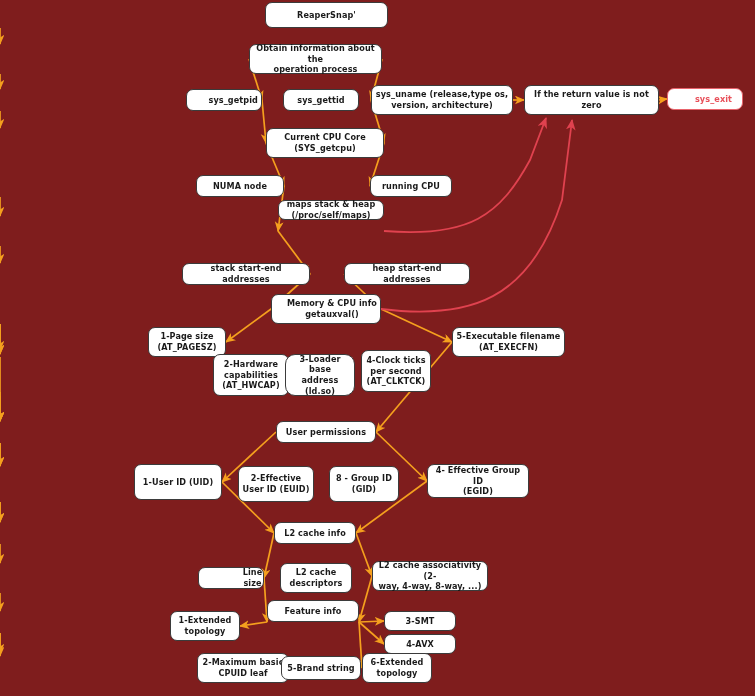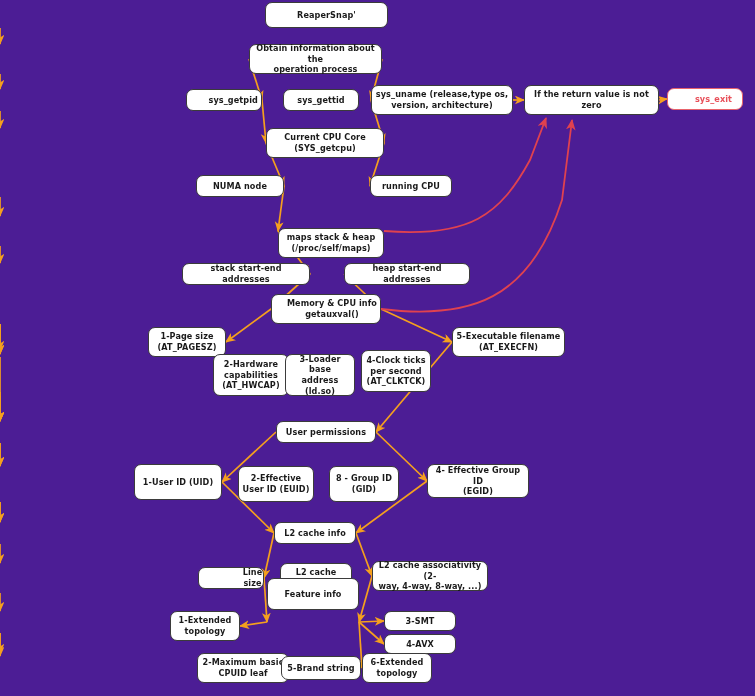--- a/index.html
+++ b/index.html
@@ -1,17 +1,17 @@
 <!DOCTYPE html>
 <html><head>
 <meta charset="utf-8">
 <style>
   html,body{margin:0;padding:0;background:#ffffff;}
   body{font-family:"DejaVu Sans",sans-serif;}
-  #canvas{position:relative;width:755px;height:696px;background:#4c1d95;overflow:hidden;}
+  #canvas{position:relative;width:755px;height:696px;background:#7f1d1d;overflow:hidden;}
   #edges{position:absolute;left:0;top:0;width:755px;height:696px;}
   .node{
     position:absolute;
     box-sizing:border-box;
     border:1.6px solid #3b3b3b;
     border-radius:7px;
     background:#ffffff;
     color:#1a1a1a;
     display:flex;
     align-items:center;
@@ -122,21 +122,21 @@
       <div class="node" style="left: 266px; top: 128px; width: 118px; height: 30px;">
         <span class="lbl">Current CPU Core
 (SYS_getcpu)</span>
       </div>
       <div class="node" style="left: 196px; top: 175px; width: 88px; height: 22px; text-align: right;">
         <span class="lbl">NUMA node</span>
       </div>
       <div class="node" style="left: 370px; top: 175px; width: 82px; height: 22px;">
         <span class="lbl">running CPU</span>
       </div>
-      <div class="node" style="left: 278px; top: 228px; width: 106px; height: 30px; text-align: center;">
+      <div class="node" style="left: 278px; top: 200px; width: 106px; height: 20px; text-align: center;">
         <span class="lbl">maps stack &amp; heap
 (/proc/self/maps)</span>
       </div>
       <div class="node" style="left: 182px; top: 263px; width: 128px; height: 22px;">
         <span class="lbl">stack start-end addresses</span>
       </div>
       <div class="node" style="left: 344px; top: 263px; width: 126px; height: 22px;">
         <span class="lbl">heap start-end addresses</span>
       </div>
       <div class="node" style="left: 271px; top: 294px; width: 110px; height: 30px; justify-content: flex-end;">
@@ -145,21 +145,21 @@
       </div>
       <div class="node" style="left: 148px; top: 327px; width: 78px; height: 30px;">
         <span class="lbl">1-Page size
 (AT_PAGESZ)</span>
       </div>
       <div class="node" style="left: 213px; top: 354px; width: 76px; height: 42px;">
         <span class="lbl">2-Hardware
 capabilities
 (AT_HWCAP)</span>
       </div>
-      <div class="node" style="left: 285px; top: 354px; width: 70px; height: 42px;">
+      <div class="node" style="left: 285px; top: 354px; width: 70px; height: 42px; border-radius: 10px;">
         <span class="lbl">3-Loader base
 address
 (ld.so)</span>
       </div>
       <div class="node" style="left: 361px; top: 350px; width: 70px; height: 42px;">
         <span class="lbl">4-Clock ticks
 per second
 (AT_CLKTCK)</span>
       </div>
       <div class="node" style="left: 452px; top: 327px; width: 113px; height: 30px;">
@@ -191,21 +191,21 @@
         <span class="lbl">Line size</span>
       </div>
       <div class="node" style="left: 280px; top: 563px; width: 72px; height: 30px;">
         <span class="lbl">L2 cache
 descriptors</span>
       </div>
       <div class="node" style="left: 372px; top: 561px; width: 116px; height: 30px;">
         <span class="lbl">L2 cache associativity (2-
 way, 4-way, 8-way, ...)</span>
       </div>
-      <div class="node" style="left: 267px; top: 578px; width: 92px; height: 32px; text-align: center;">
+      <div class="node" style="left: 267px; top: 600px; width: 92px; height: 22px; text-align: center;">
         <span class="lbl">Feature info</span>
       </div>
       <div class="node" style="left: 170px; top: 611px; width: 70px; height: 30px;">
         <span class="lbl">1-Extended
 topology</span>
       </div>
       <div class="node" style="left: 384px; top: 611px; width: 72px; height: 20px;">
         <span class="lbl">3-SMT</span>
       </div>
       <div class="node" style="left: 384px; top: 634px; width: 72px; height: 20px;">

